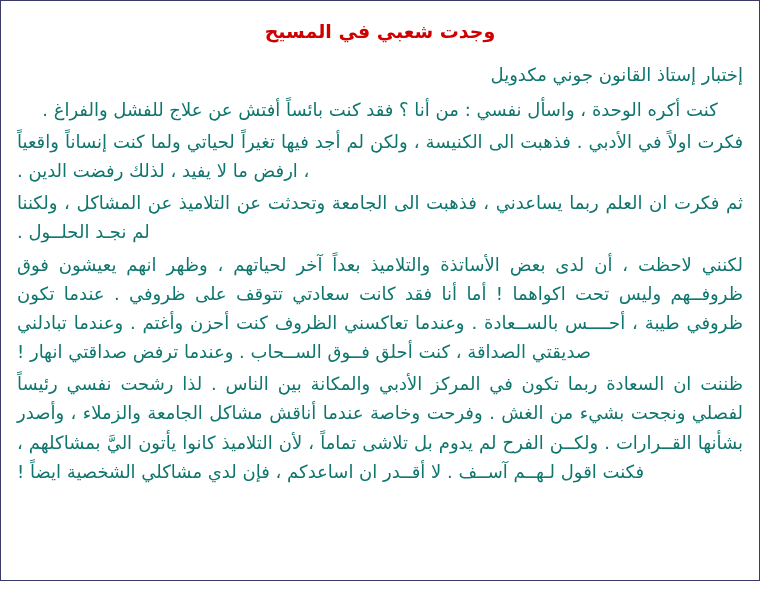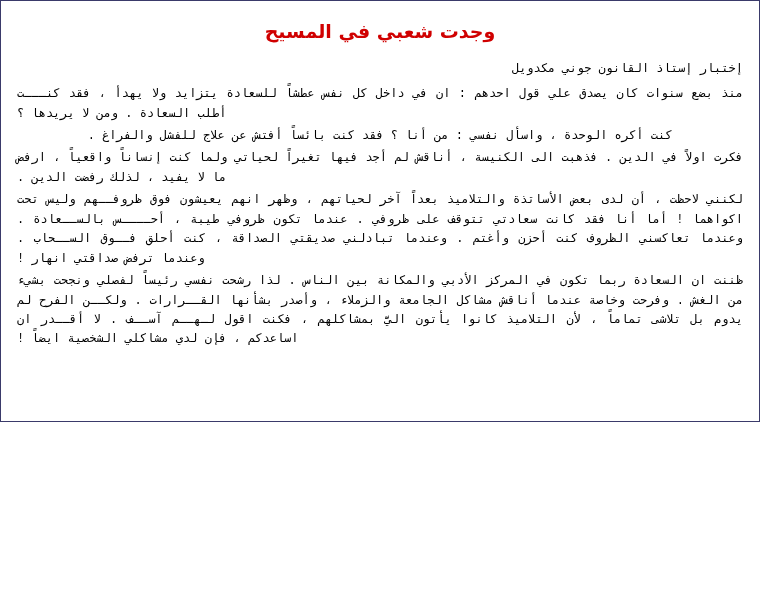--- a/index.html
+++ b/index.html
@@ -9,42 +9,41 @@
   body {
     width: 760px;
     height: 590px;
     background: #ffffff;
     font-family: "DejaVu Sans", sans-serif;
     overflow: hidden;
   }
   .page {
     box-sizing: border-box;
     width: 760px;
-    height: 422px;
+    height: 581px;
     border: 1px solid #3a3a6a;
     background: #ffffff;
     padding: 14px 16px 10px 16px;
     position: relative;
   }
   .doc-title {
     color: #d00000;
     font-weight: bold;
     font-size: 19px;
     text-align: center;
     margin: 4px 0 16px 0;
     line-height: 1.3;
     direction: rtl;
   }
   .body-text {
-    color: #000000;
-    font-size: 12px;
+    color: #0f766e;
+    font-size: 18px;
     line-height: 1.62;
     direction: rtl;
     text-align: justify;
-    font-family: Liberation Mono, monospace;
   }
   .para {
     margin: 0 0 3px 0;
     direction: rtl;
   }
   .para.first {
     text-align: right;
     margin-bottom: 6px;
   }
   .para.justify {
@@ -57,20 +56,20 @@
 </style>
 </head>
 <body>
 
 <div class="page">
 
   <h1 class="doc-title">وجدت شعبي في المسيح</h1>
 
   <div class="body-text">
     <p class="para first">إختبار إستاذ القانون جوني مكدويل</p>
-    <p class="para justify">منذ بضع سنوات كان يصدق علي قول احدهم : ان في داخل كل نفس عطشاً للسعادة يتزايد ولا يهدأ ، فقد كنـــت أطلب السعادة . ومن لا يريدها ؟</p>
     <p class="para rightline">كنت أكره الوحدة ، واسأل نفسي : من أنا ؟ فقد كنت بائساً أفتش عن علاج للفشل والفراغ .</p>
-    <p class="para justify">فكرت اولاً في الدين . فذهبت الى الكنيسة ، أناقش لم أجد فيها تغيراً لحياتي ولما كنت إنساناً واقعياً ، ارفض ما لا يفيد ، لذلك رفضت الدين .</p>
+    <p class="para justify">فكرت اولاً في الأدبي . فذهبت الى الكنيسة ، ولكن لم أجد فيها تغيراً لحياتي ولما كنت إنساناً واقعياً ، ارفض ما لا يفيد ، لذلك رفضت الدين .</p>
+    <p class="para justify">ثم فكرت ان العلم ربما يساعدني ، فذهبت الى الجامعة وتحدثت عن التلاميذ عن المشاكل ، ولكننا لم نجـد الحلــول .</p>
     <p class="para justify">لكنني لاحظت ، أن لدى بعض الأساتذة والتلاميذ بعداً آخر لحياتهم ، وظهر انهم يعيشون فوق ظروفــهم وليس تحت اكواهما ! أما أنا فقد كانت سعادتي تتوقف على ظروفي . عندما تكون ظروفي طيبة ، أحــــس بالســعادة . وعندما تعاكسني الظروف كنت أحزن وأغتم . وعندما تبادلني صديقتي الصداقة ، كنت أحلق فــوق الســحاب . وعندما ترفض صداقتي انهار !</p>
     <p class="para justify">ظننت ان السعادة ربما تكون في المركز الأدبي والمكانة بين الناس . لذا رشحت نفسي رئيساً لفصلي ونجحت بشيء من الغش . وفرحت وخاصة عندما أناقش مشاكل الجامعة والزملاء ، وأصدر بشأنها القــرارات . ولكــن الفرح لم يدوم بل تلاشى تماماً ، لأن التلاميذ كانوا يأتون اليَّ بمشاكلهم ، فكنت اقول لـهــم آســف . لا أقــدر ان اساعدكم ، فإن لدي مشاكلي الشخصية ايضاً !</p>
   </div>
 
 </div>
 
 </body></html>

